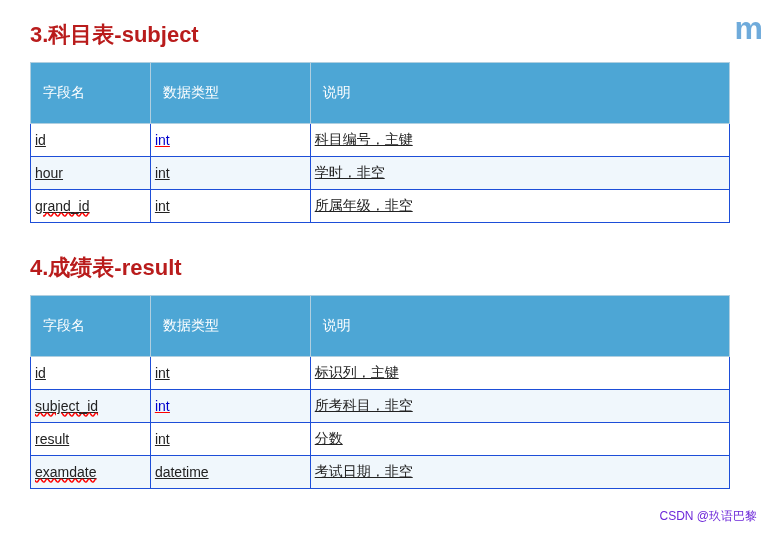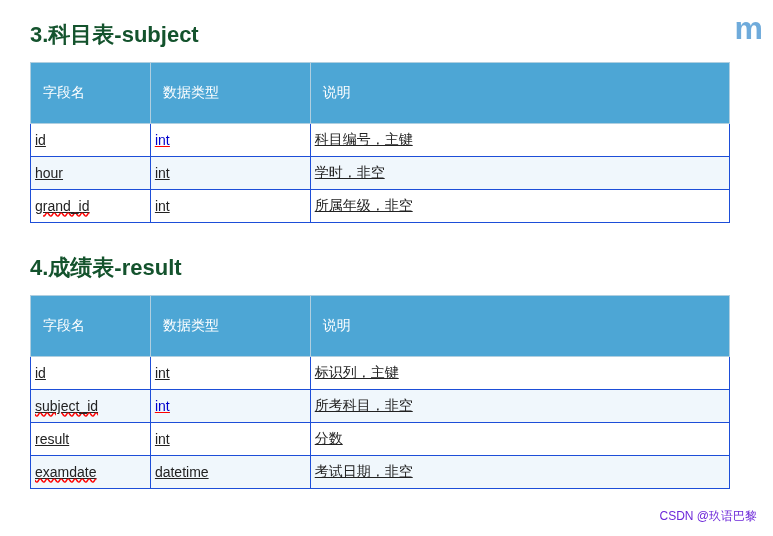--- a/index.html
+++ b/index.html
@@ -9,21 +9,21 @@
       background: #fff;
       padding: 20px 30px;
       width: 773px;
       min-height: 536px;
       position: relative;
     }
 
     .section-title {
       font-size: 22px;
       font-weight: bold;
-      color: #14532d;
+      color: #b91c1c;
       margin-bottom: 12px;
     }
 
     .section {
       margin-bottom: 30px;
     }
 
     table {
       border-collapse: collapse;
       width: 700px;

